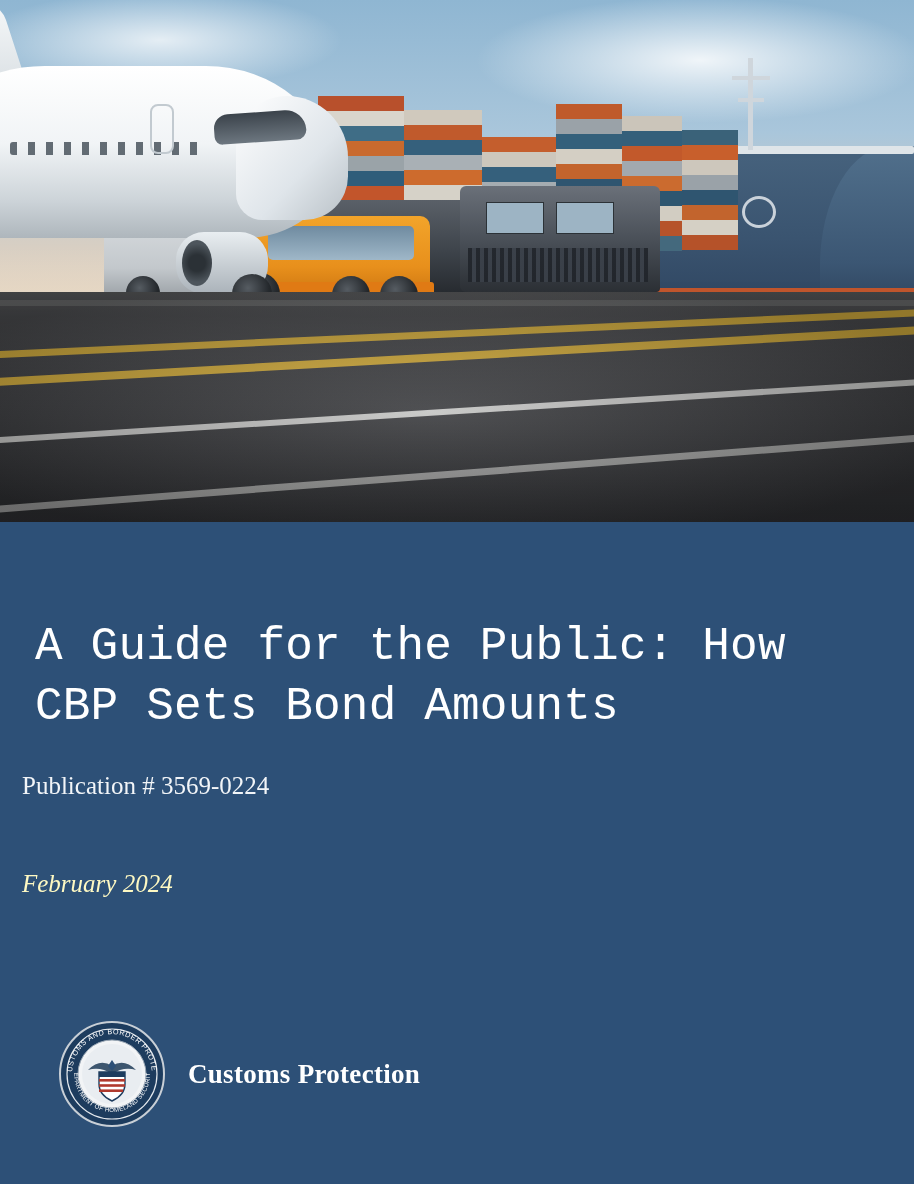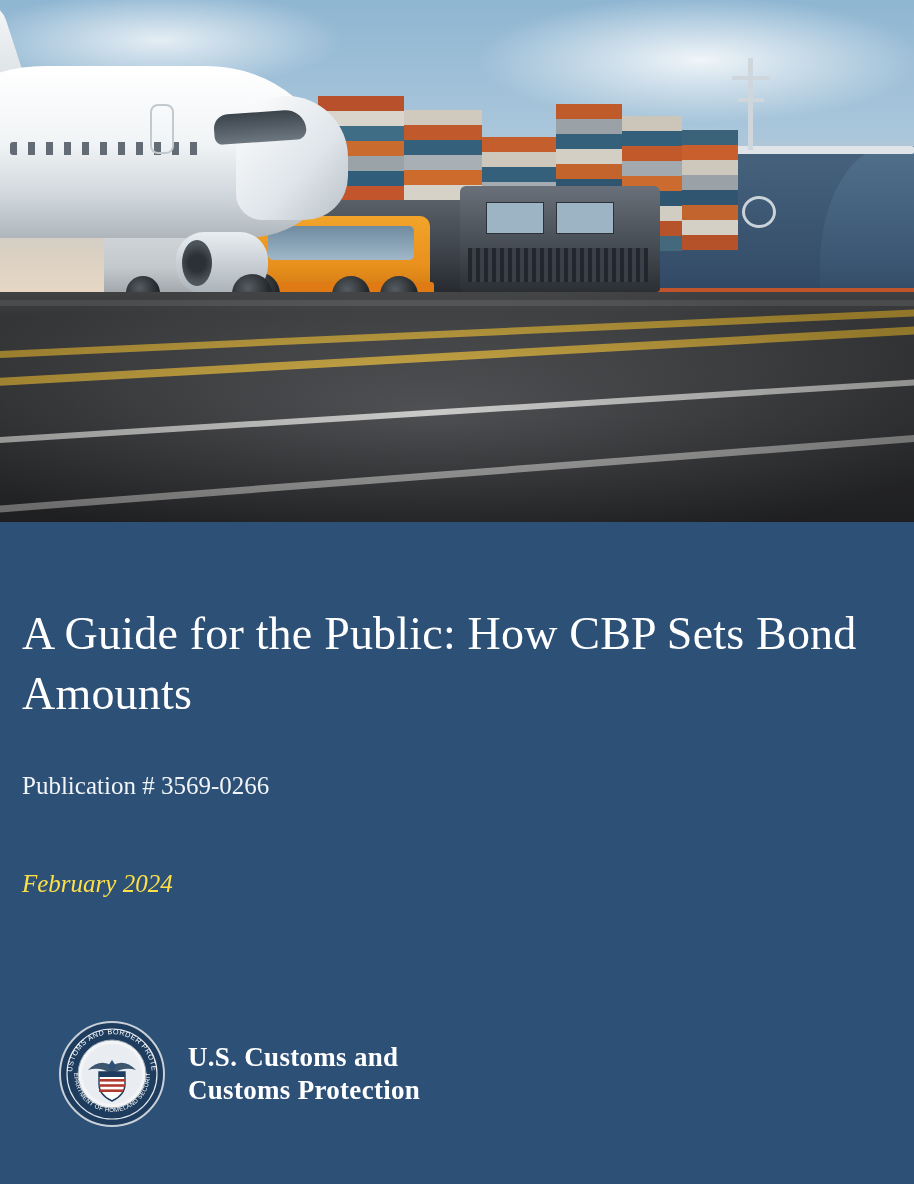--- a/index.html
+++ b/index.html
@@ -314,36 +314,37 @@
   .title {
     position: absolute;
     left: 22px;
     top: 82px;
     width: 860px;
     color: #ffffff;
     font-size: 46px;
     line-height: 60px;
     font-weight: normal;
     letter-spacing: 0.2px;
-    margin: 0;
+    margin: 13px;
+    font-family: Liberation Mono, monospace;
   }
   .subtitle {
     position: absolute;
     left: 22px;
     top: 246px;
     width: 800px;
     color: #f2f5f8;
     font-size: 25px;
     line-height: 36px;
   }
   .date {
     position: absolute;
     left: 22px;
     top: 348px;
-    color: #fde047;
+    color: #fef9c3;
     font-size: 25px;
     font-style: italic;
   }
 
   
   .brand {
     position: absolute;
     left: 58px;
     top: 498px;
     display: flex;
@@ -481,21 +482,21 @@
     <div class="lane-white-1"></div>
     <div class="lane-white-2"></div>
     <div class="road-shade"></div>
   </div>
 
   <div class="content">
 
     <h1 class="title">A Guide for the Public: How CBP Sets Bond Amounts</h1>
 
     <div class="subtitle">
-      <div>Publication # 3569-0266</div>
+      <div>Publication # 3569-0224</div>
     </div>
 
     <div class="date">February 2024</div>
 
     <div class="brand">
 
       <div class="seal">
         <svg viewBox="0 0 108 108" width="108" height="108" aria-hidden="true">
           <circle cx="54" cy="54" r="52" fill="#1d3c5e" stroke="#c8cfd6" stroke-width="2"></circle>
           <circle cx="54" cy="54" r="45" fill="none" stroke="#e3e8ed" stroke-width="1.2"></circle>
@@ -520,19 +521,18 @@
           <text font-family="Liberation Sans, sans-serif" font-size="7.2" fill="#ffffff" letter-spacing="0.6">
             <textPath href="#arcTop" startOffset="50%" text-anchor="middle">U.S. CUSTOMS AND BORDER PROTECTION</textPath>
           </text>
           <text font-family="Liberation Sans, sans-serif" font-size="6" fill="#ffffff" letter-spacing="0.4">
             <textPath href="#arcBottom" startOffset="50%" text-anchor="middle">DEPARTMENT OF HOMELAND SECURITY</textPath>
           </text>
         </svg>
       </div>
 
       <div class="wordmark">
-        <div>U.S. Customs and</div>
         <div>Customs Protection</div>
       </div>
 
     </div>
   </div>
 </div>
 
 </body></html>

